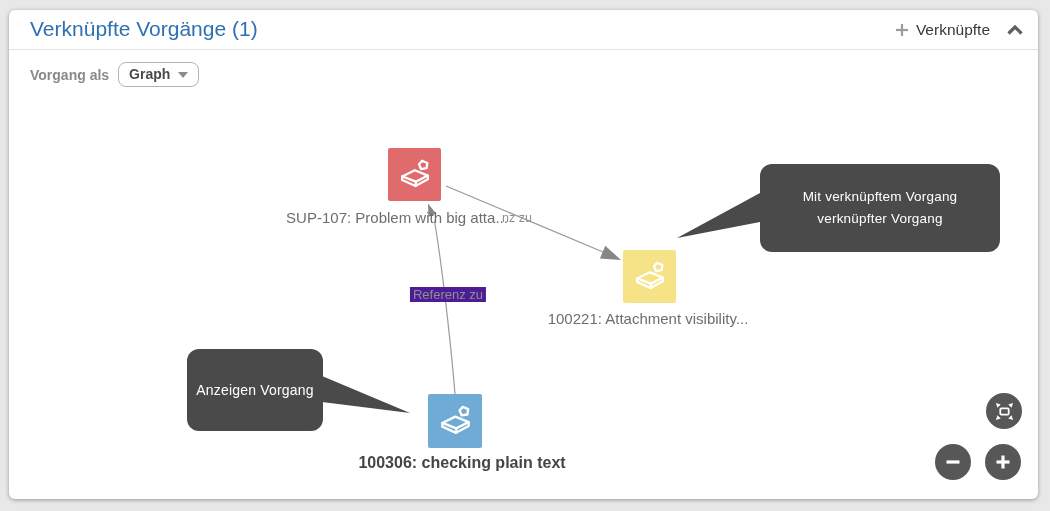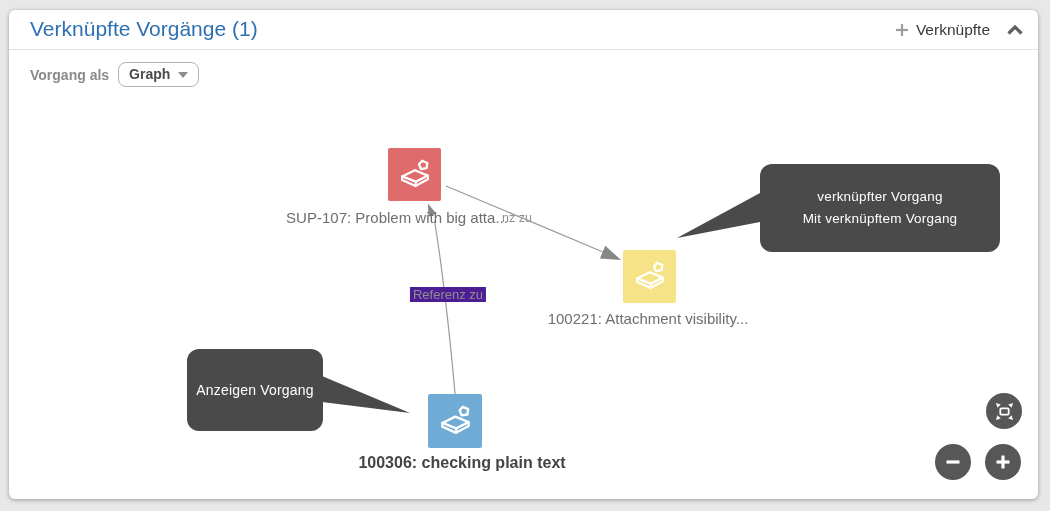--- a/index.html
+++ b/index.html
@@ -171,22 +171,22 @@
 
     <span class="edge-label edge-label-mid">Referenz zu</span>
     <span class="edge-frag">nz zu</span>
 
     <svg class="layer-svg tails" width="1029" height="489" viewBox="0 0 1029 489">
       <polygon points="751,183 751,212 668,228" fill="#4a4a4a"></polygon>
       <polygon points="313,366 313,392 401,403" fill="#4a4a4a"></polygon>
     </svg>
 
     <div class="tooltip tooltip-linked">
+      <span>Mit verknüpftem Vorgang</span>
       <span>verknüpfter Vorgang</span>
-      <span>Mit verknüpftem Vorgang</span>
     </div>
     <div class="tooltip tooltip-current">
       <span>Anzeigen Vorgang</span>
     </div>
 
     <button class="ctrl ctrl-fit">
       <svg width="21" height="21" viewBox="0 0 20 20">
         <rect x="6" y="7" width="8" height="6" rx="1" fill="none" stroke="#fff" stroke-width="1.7"></rect>
         <polygon points="1.8,1.8 6.4,3.3 3.3,6.4" fill="#fff"></polygon>
         <polygon points="18.2,1.8 16.7,6.4 13.6,3.3" fill="#fff"></polygon>

